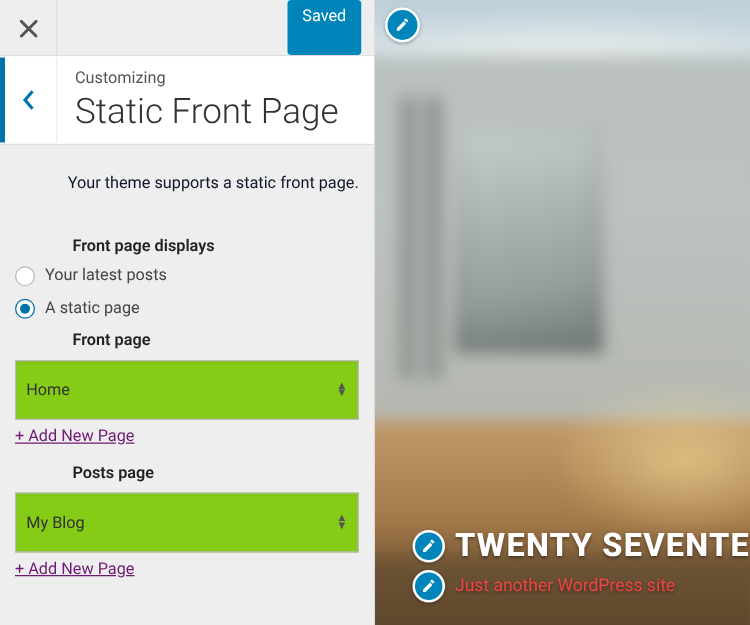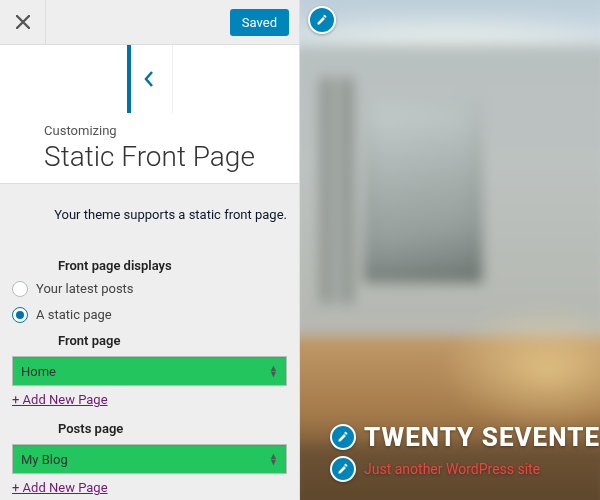--- a/index.html
+++ b/index.html
@@ -1,42 +1,42 @@
 <!DOCTYPE html>
 <html><head>
 <meta charset="utf-8">
 <style>
   * { box-sizing: border-box; margin: 0; padding: 0; }
   html, body { width: 600px; height: 500px; overflow: hidden; font-family: -apple-system, BlinkMacSystemFont, "Segoe UI", Roboto, Arial, sans-serif; font-size: 13px; color: #333; }
   .app { display: flex; width: 600px; height: 500px; }
 
   
   .panel { width: 300px; height: 500px; background: #eee; display: flex; flex-direction: column; border-right: 1px solid #ddd; }
-  .topbar { height: 45px; background: #eee; display: flex; align-items: center; justify-content: space-between; border-bottom: 1px solid #ddd; }
+  .topbar { height: 45px; background: #eee; display: flex; justify-content: space-between; border-bottom: 1px solid #ddd; }
   .close-btn { width: 46px; height: 45px; display: flex; align-items: center; justify-content: center; border-right: 1px solid #ddd; cursor: pointer; color: #444; }
   .saved-btn { background: #0085ba; color: #fff; border-radius: 3px; padding: 6px 12px; margin-right: 10px; font-size: 13px; cursor: default; }
 
-  .header { background: #fff; display: flex; align-items: center; min-height: 68px; border-bottom: 1px solid #ddd; flex-direction: column; }
+  .header { background: #fff; display: flex; align-items: center; min-height: 68px; border-bottom: 1px solid #ddd; }
   .back-btn { width: 46px; height: 68px; display: flex; align-items: center; justify-content: center; border-right: 1px solid #eee; color: #0073aa; cursor: pointer; position: relative; }
   .back-btn::before { content: ""; position: absolute; left: 0; top: 0; bottom: 0; width: 4px; background: #0073aa; }
   .titles { padding: 10px 14px; }
   .subtitle { font-size: 13px; color: #555; margin-bottom: 2px; }
   .title { font-size: 28px; font-weight: 300; color: #333; }
 
   .body { padding: 12px; overflow-y: auto; flex: 1; }
   .desc { color: #0f172a; margin: 10px 0 34px; line-height: 1.4; text-align: right; }
 
   .section-label { font-weight: 600; color: #222; margin-bottom: 8px; margin-top: 6px; margin-left: 46px; }
   .radio-row { display: flex; margin: 6px 0 10px; color: #444; gap: 8px; cursor: pointer; }
   .radio { width: 16px; height: 16px; border: 1px solid #b4b9be; border-radius: 50%; display: inline-flex; align-items: center; justify-content: center; background: #fff; flex: 0 0 16px; }
   .radio.checked { border-color: #0073aa; }
   .radio.checked::after { content: ""; width: 8px; height: 8px; background: #0073aa; border-radius: 50%; }
 
   .field-block { margin-bottom: 14px; }
-  .select { width: 100%; height: 30px; border: 1px solid #bbb; background: #22c55e; display: flex; align-items: center; justify-content: space-between; padding: 0 8px; font-size: 13px; color: #333; box-shadow: inset 0 1px 2px rgba(0,0,0,.07); cursor: pointer; }
+  .select { width: 100%; height: 48px; border: 1px solid #bbb; background: #84cc16; display: flex; align-items: center; justify-content: space-between; padding: 0 8px; font-size: 13px; color: #333; box-shadow: inset 0 1px 2px rgba(0,0,0,.07); cursor: pointer; }
   .chev-stack { display: flex; flex-direction: column; line-height: 6px; font-size: 9px; color: #555; }
   .add-link { color: #701a75; font-size: 13px; margin-top: 6px; display: inline-block; text-decoration: underline; cursor: pointer; }
 
   
   .preview { width: 300px; height: 500px; position: relative; overflow: hidden; }
   .bg { position: absolute; inset: 0; filter: blur(6px); transform: scale(1.08); }
   .bg .sky { position: absolute; left:0; right:0; top:-10px; height: 90px;
     background: radial-gradient(ellipse 120% 100% at 50% 100%, rgba(255,255,240,.9), rgba(160,195,220,0) 60%),
                 linear-gradient(#b2c6d4, #d7e2e8); }
   .bg .wall { position: absolute; left:0; right:0; top:60px; height:280px;

